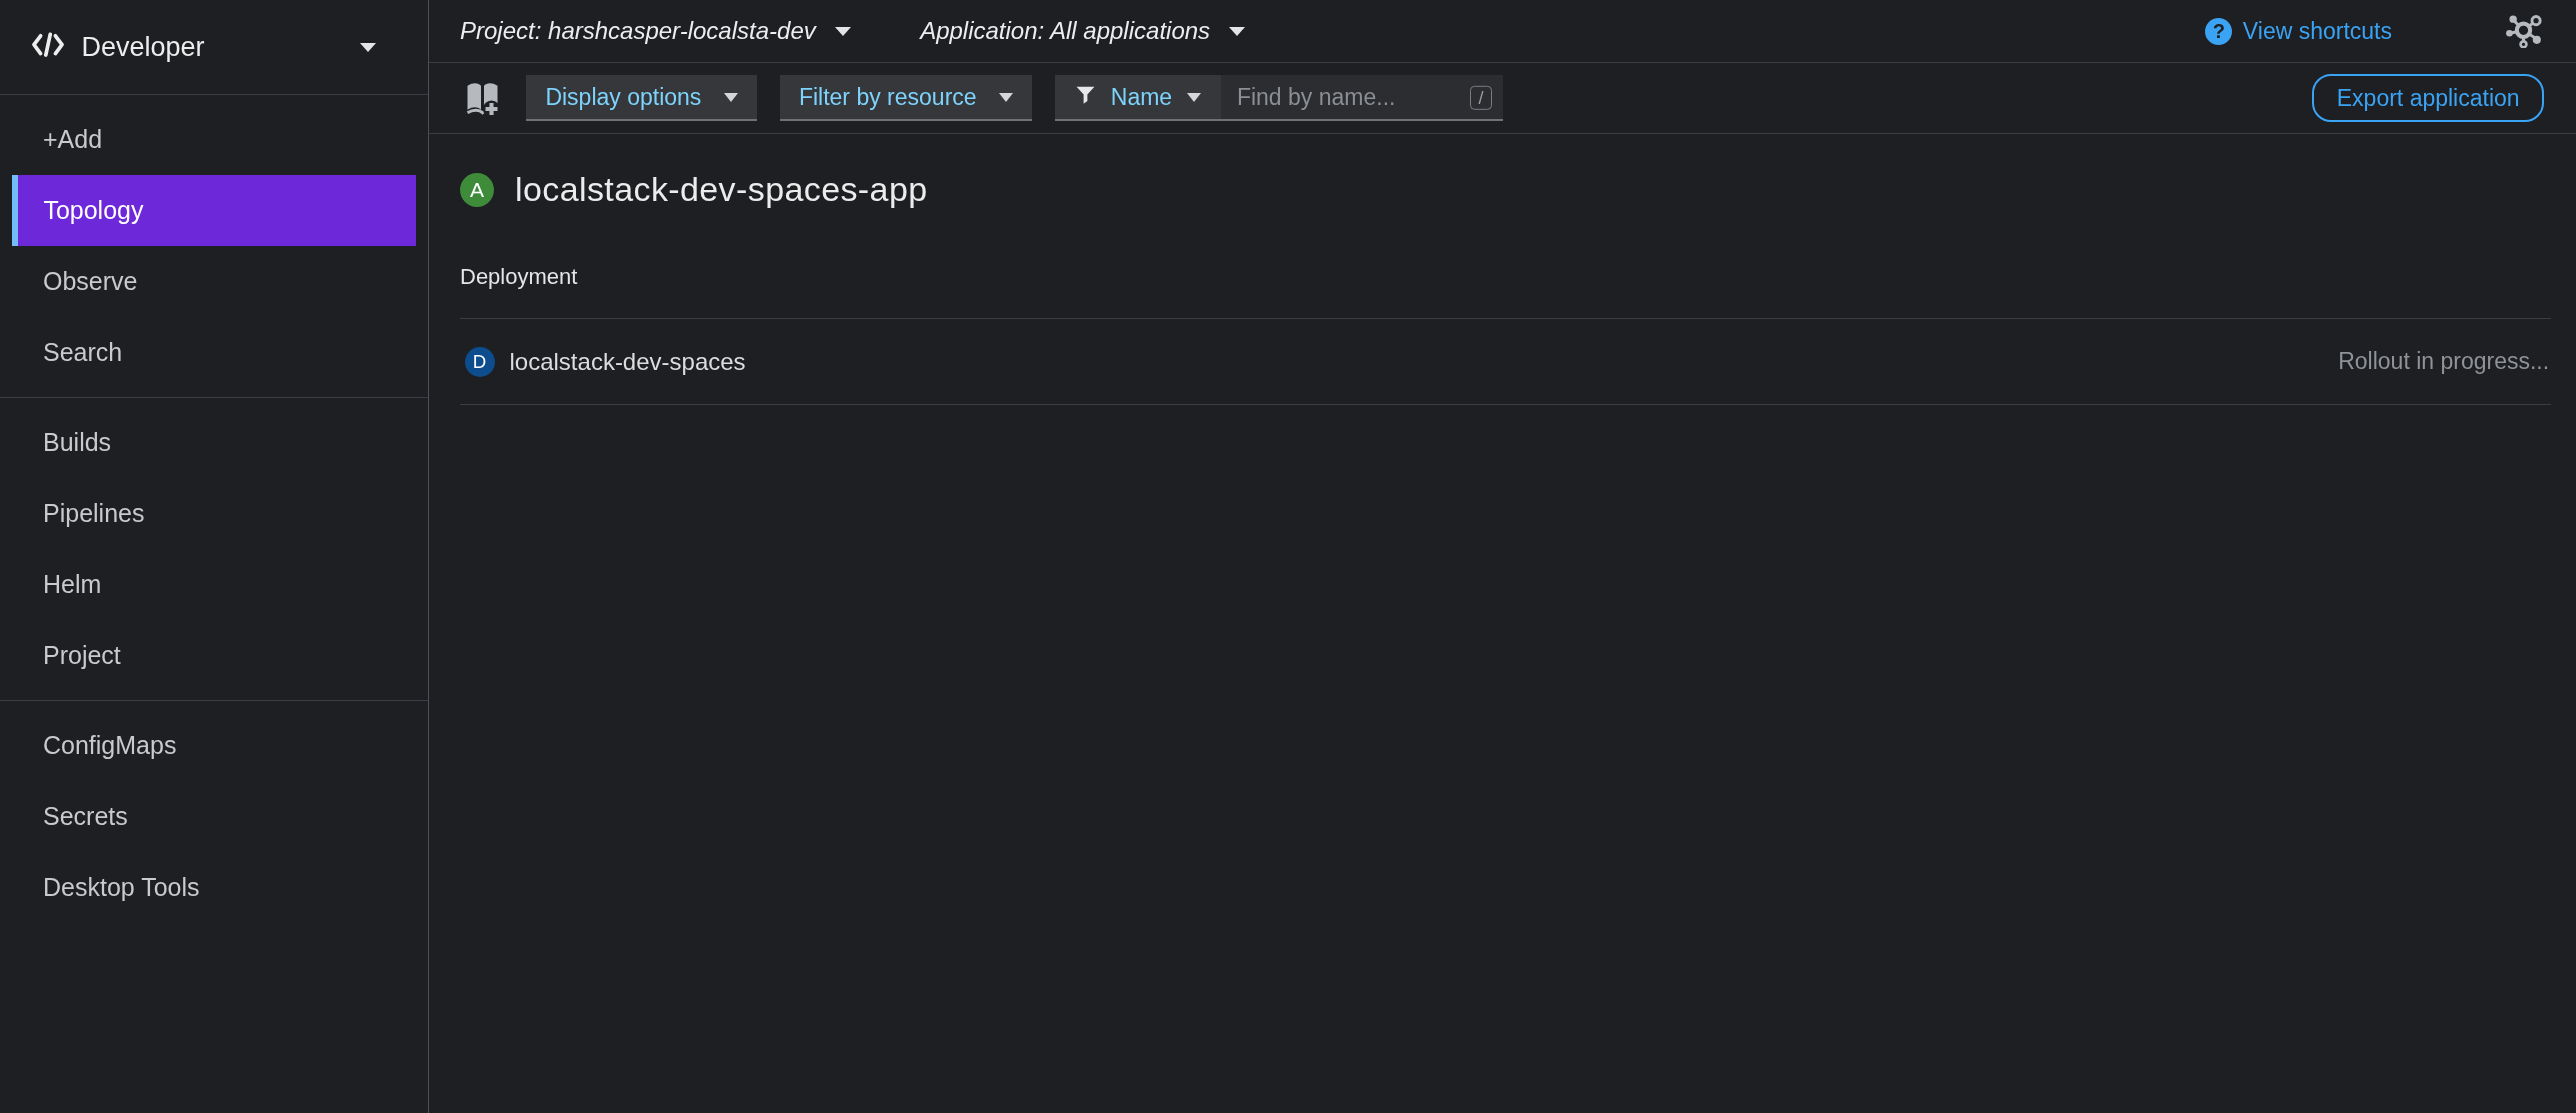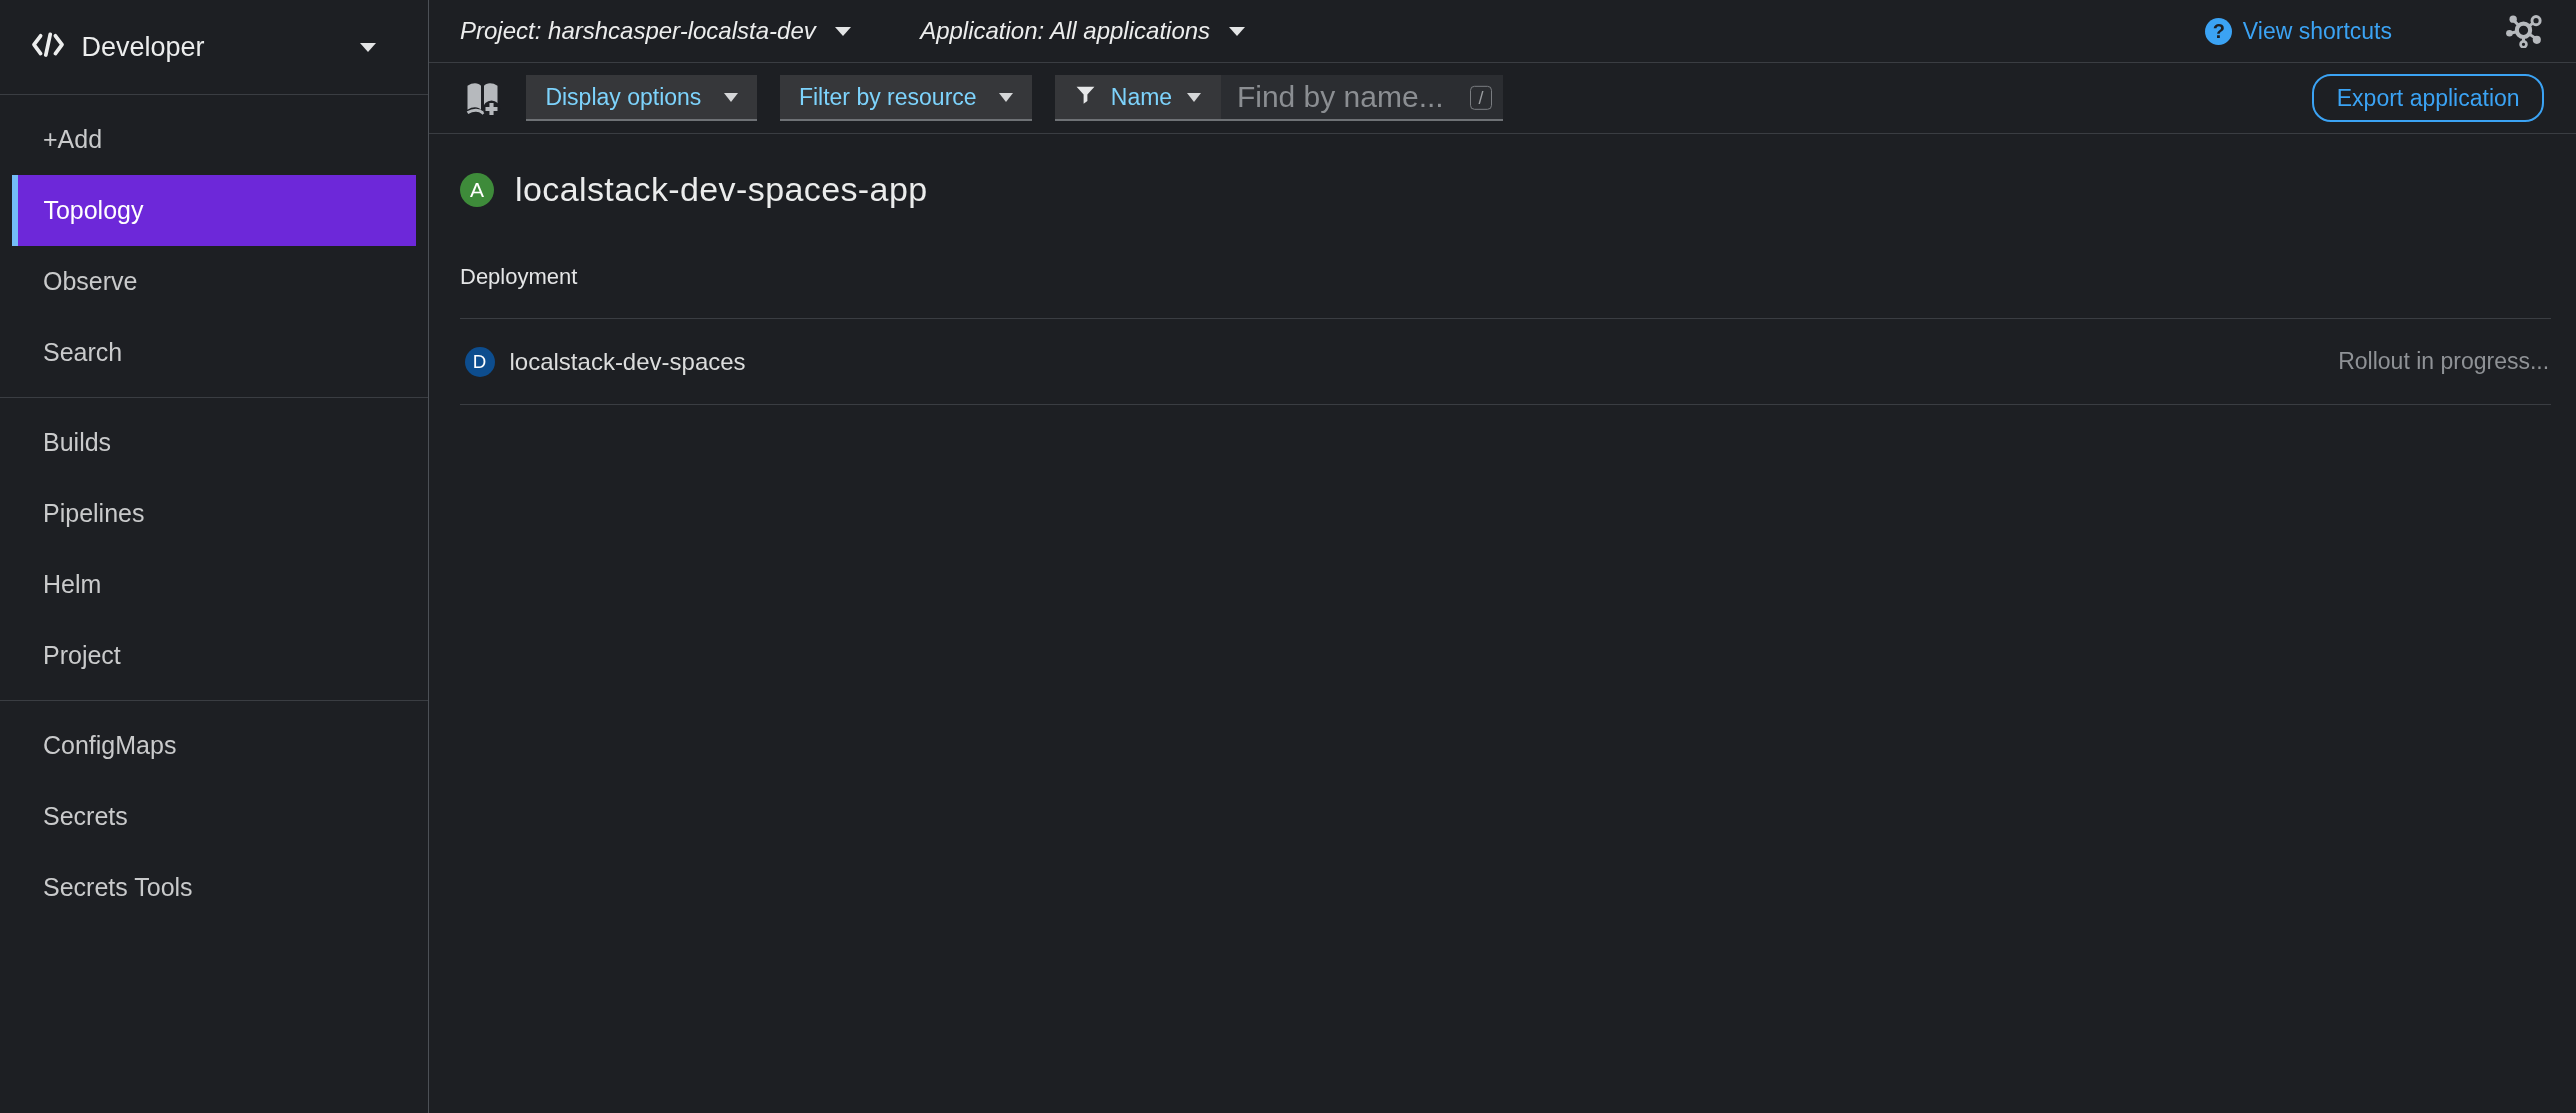--- a/index.html
+++ b/index.html
@@ -78,21 +78,21 @@
     display:flex;align-items:center;gap:22.4px;
     padding:0 19.4px;cursor:pointer;
   }
   .select-btn + .select-btn{margin-left:22.4px;}
   .filter-group{display:flex;margin-left:23px;}
   .filter-type{gap:15px;}
   .find-wrap{position:relative;display:flex;}
   .find-input{
     width:282px;height:46px;box-sizing:border-box;
     background:#2b2d31;border:none;border-bottom:2.2px solid #6e7175;
-    color:#dfe0e1;font-size:30px;font-family:inherit;
+    color:#dfe0e1;font-size:23px;font-family:inherit;
     padding:0 48px 0 16.4px;outline:none;
   }
   .find-input::placeholder{color:#8b8e92;}
   .kbd{
     position:absolute;right:10.5px;top:50%;transform:translateY(-50%);
     border:1.5px solid #7a7d81;border-radius:4.5px;
     color:#9a9da1;font-size:18px;
     padding:2.2px 7.5px;line-height:1;
   }
   .export-btn{
@@ -159,21 +159,21 @@
     <div class="nav-group">
       <div class="nav-item">Builds</div>
       <div class="nav-item">Pipelines</div>
       <div class="nav-item">Helm</div>
       <div class="nav-item">Project</div>
     </div>
 
     <div class="nav-group">
       <div class="nav-item">ConfigMaps</div>
       <div class="nav-item">Secrets</div>
-      <div class="nav-item">Secrets Tools</div>
+      <div class="nav-item">Desktop Tools</div>
     </div>
   </nav>
 
   <div class="main">
 
     <div class="context-bar">
       <div class="ctx-trigger">
         <span class="ctx-label">Project: harshcasper-localsta-dev</span>
         <span class="caret"></span>
       </div>

